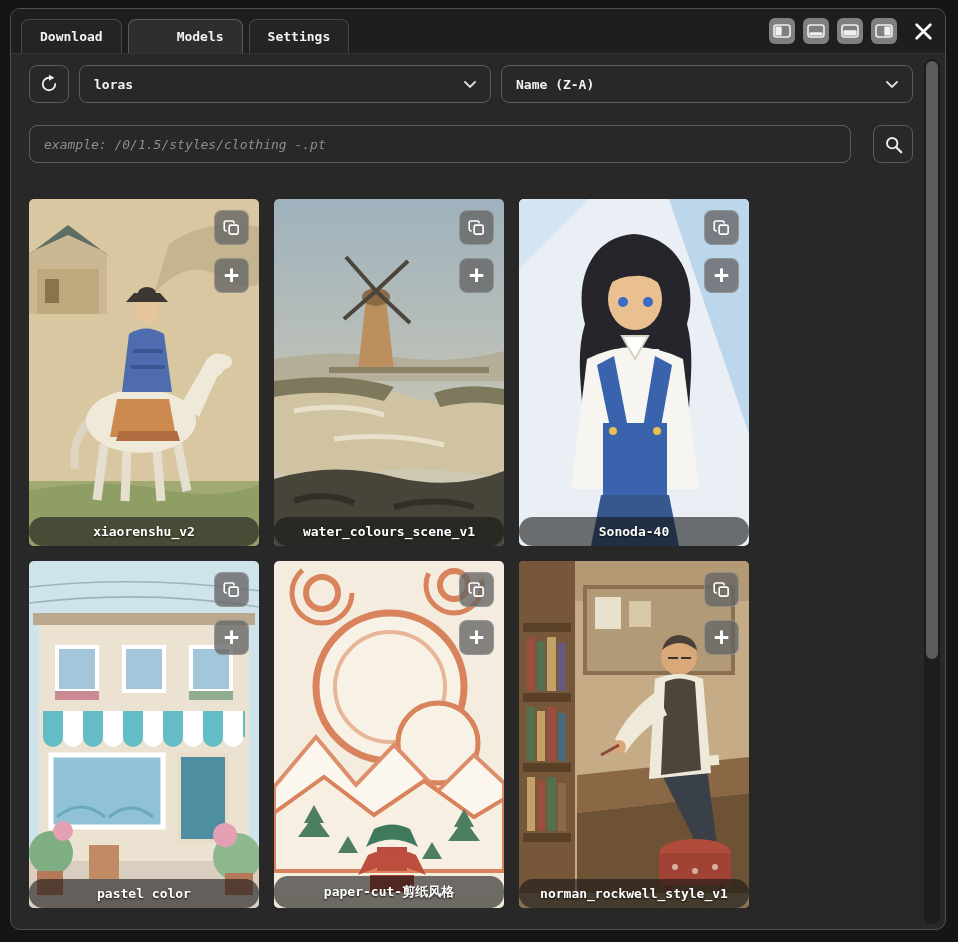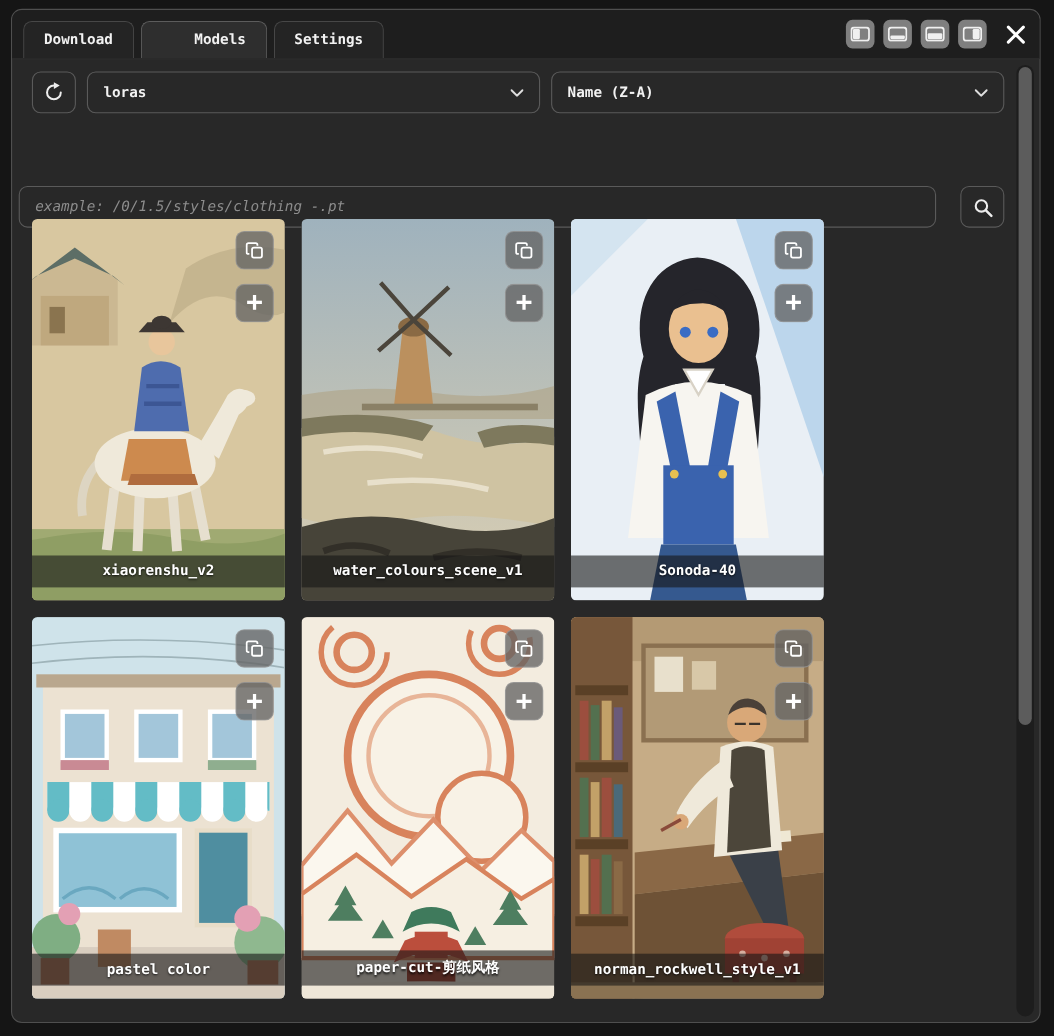--- a/index.html
+++ b/index.html
@@ -75,22 +75,22 @@
     border: 1px solid var(--control-border, #5a5a5a);
     border-radius: 8px;
     display: flex; align-items: center; justify-content: space-between;
     padding: 0 14px; box-sizing: border-box;
     color: var(--text, #f2f2f2);
     font-size: 13px; font-weight: 600;
     cursor: pointer;
   }
   
   .searchrow {
-    position: absolute; top: 116px; left: 6px; right: 32px; height: 38px;
-    display: flex; gap: 22px; margin-top: 44px;
+    position: absolute; top: 116px; left: 18px; right: 32px; height: 38px;
+    display: flex; gap: 22px;
   }
   .search-input {
     flex: 1; height: 38px;
     background: transparent;
     border: 1px solid var(--control-border, #5a5a5a);
     border-radius: 8px;
     color: var(--text, #f2f2f2);
     padding: 0 14px; box-sizing: border-box;
     font-family: "DejaVu Sans Mono", "Liberation Mono", monospace;
     font-size: 13px; outline: none;
@@ -105,26 +105,27 @@
     display: grid; grid-template-columns: repeat(3, 230px);
     gap: 15px;
   }
   .card {
     position: relative; width: 230px; height: 347px;
     border-radius: 5px; overflow: hidden;
     background: #333; cursor: pointer;
   }
   .card .art { position: absolute; inset: 0; width: 100%; height: 100%; display: block; }
   .card-title {
-    position: absolute; left: 0; right: 0; bottom: 12px;
+    position: absolute; left: 0; right: 0; bottom: 0;
     padding: 7px 20px;
     background: var(--card-label-bg, rgba(22,22,22,0.6));
     color: #fff; font-size: 13px; font-weight: 700;
     text-align: center; white-space: nowrap; overflow: hidden;
     text-shadow: 0 1px 2px rgba(0,0,0,0.8);
+    border-radius: 14px;
   }
   .overlay-btn {
     position: absolute; right: 10px;
     width: 35px; height: 35px;
     background: var(--overlay-btn-bg, rgba(100,100,100,0.78));
     border: 1px solid rgba(170,170,170,0.55);
     border-radius: 8px;
     display: flex; align-items: center; justify-content: center;
     cursor: pointer; padding: 0;
   }

